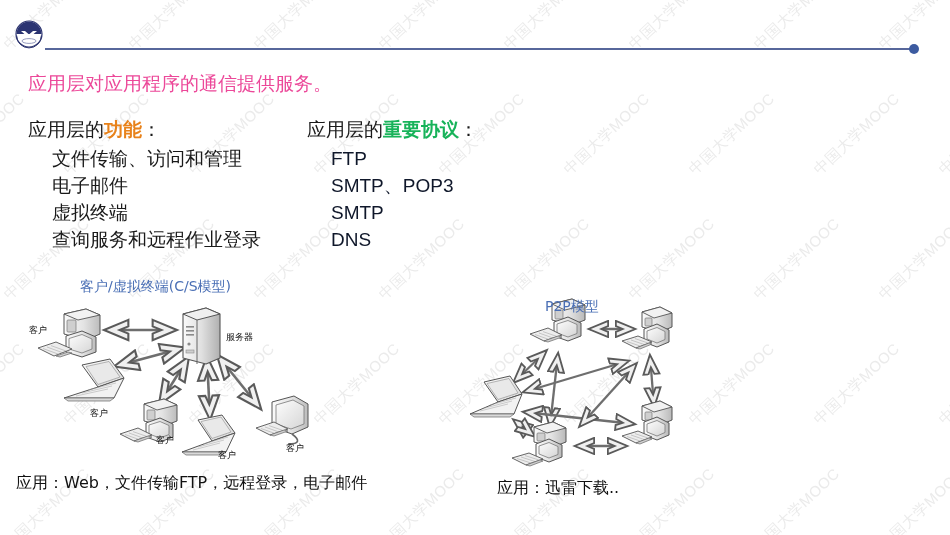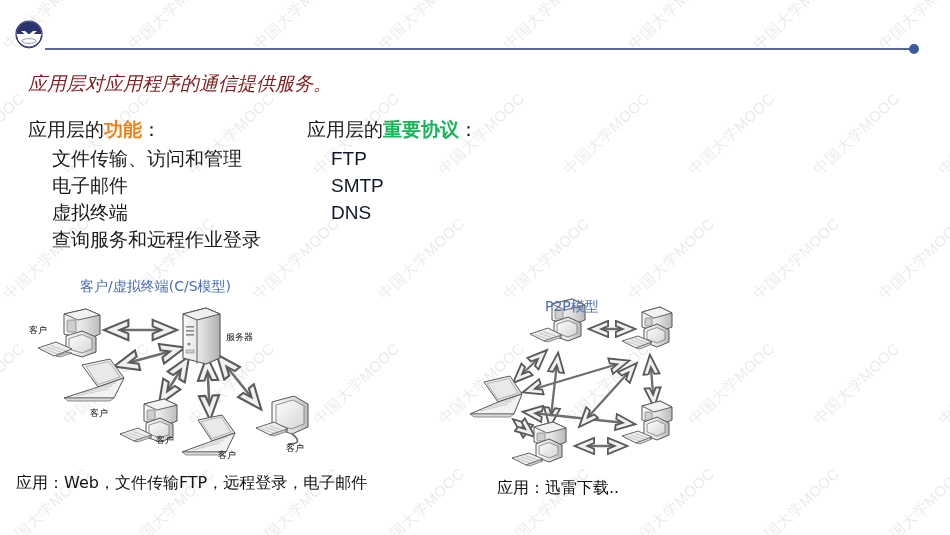--- a/index.html
+++ b/index.html
@@ -41,22 +41,22 @@
   }
   #hdot{
     position:absolute;left:909px;top:44px;width:10px;height:10px;
     border-radius:50%;background:#3c5ba0;
   }
 
   
   .cn{font-family:"DejaVu Sans","Liberation Sans",sans-serif;}
   #lead{
     position:absolute;left:28px;top:71px;
-    font-size:19px;color:#7f1d1d;
-    white-space:nowrap;z-index:12;font-style:italic;
+    font-size:19px;color:#ec4899;
+    white-space:nowrap;z-index:12;
   }
   #col-left-head{
     position:absolute;left:28px;top:117px;
     font-size:19px;color:#1a1a1a;white-space:nowrap;z-index:12;
   }
   #col-right-head{
     position:absolute;left:307px;top:117px;
     font-size:19px;color:#1a1a1a;white-space:nowrap;z-index:12;
   }
   .hl-orange{color:#e8821a;font-weight:bold;}
@@ -173,20 +173,21 @@
 
   <div id="list-left">
     <div class="li cn">文件传输、访问和管理</div>
     <div class="li cn">电子邮件</div>
     <div class="li cn">虚拟终端</div>
     <div class="li cn">查询服务和远程作业登录</div>
   </div>
 
   <div id="list-right">
     <div class="li-en">FTP</div>
+    <div class="li-en cn">SMTP、POP3</div>
     <div class="li-en">SMTP</div>
     <div class="li-en">DNS</div>
   </div>
 
   <div id="cs-title" class="diagram-title cn">客户/虚拟终端(C/S模型)</div>
   <div id="p2p-title" class="diagram-title cn">P2P模型</div>
 
   <div id="cs-diagram">
     <svg width="330" height="175" viewBox="0 0 330 175">
       <defs>

